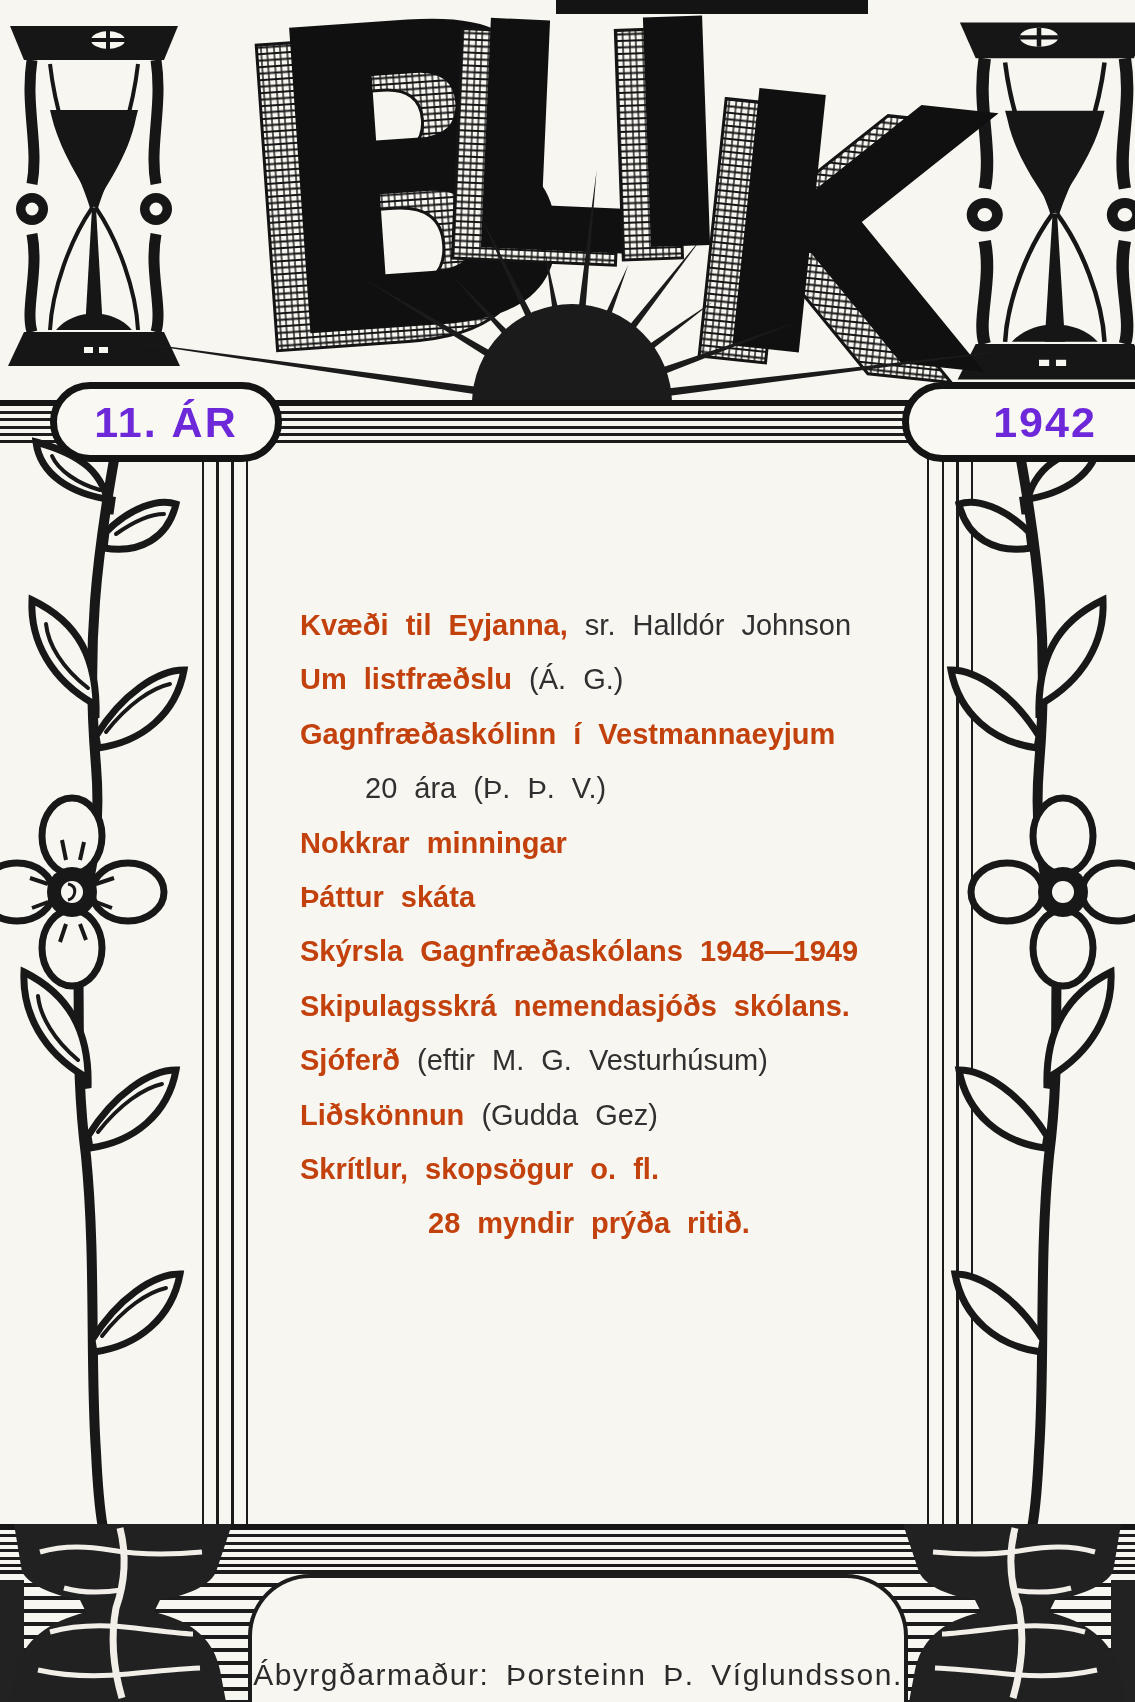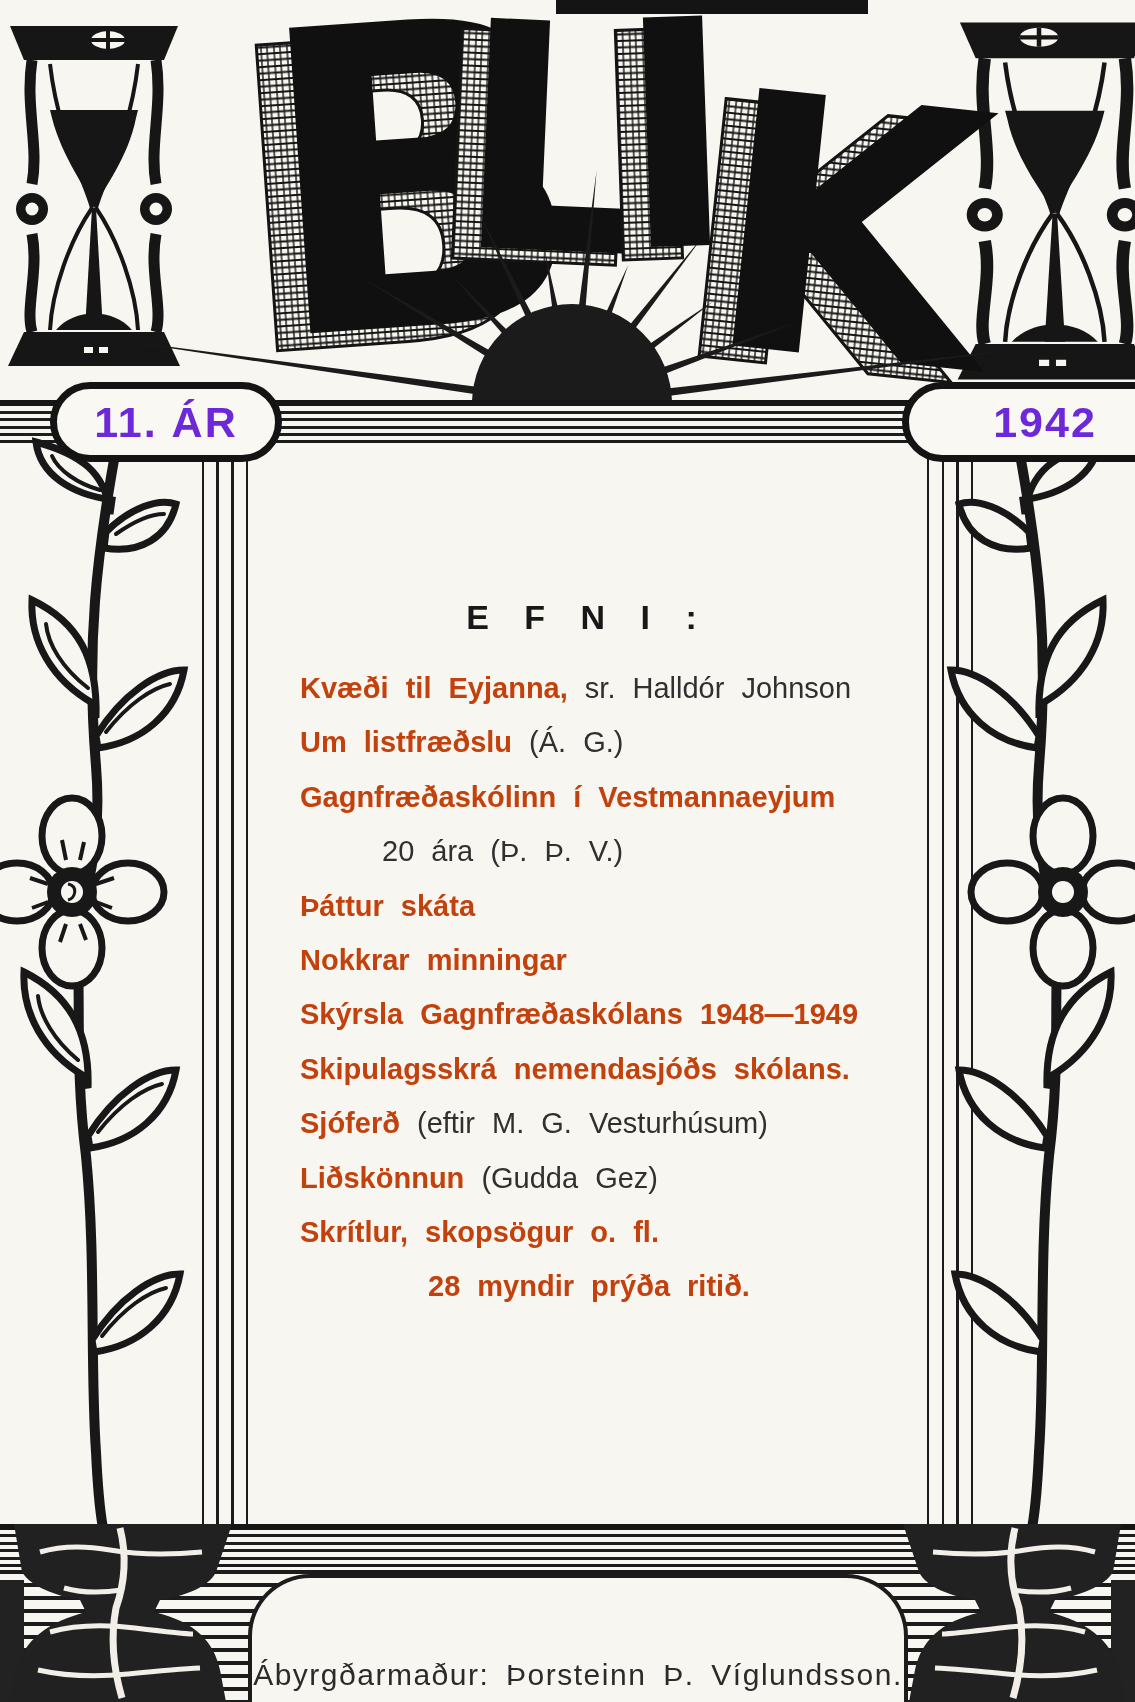--- a/index.html
+++ b/index.html
@@ -203,28 +203,27 @@
       <ellipse cx="72" cy="400" rx="30" ry="38" stroke-width="7"></ellipse>
       <ellipse cx="72" cy="512" rx="30" ry="38" stroke-width="7"></ellipse>
       <ellipse cx="17" cy="456" rx="36" ry="29" stroke-width="7"></ellipse>
       <ellipse cx="128" cy="456" rx="36" ry="29" stroke-width="7"></ellipse>
       <circle cx="72" cy="456" r="25" fill="#181818" stroke="none"></circle>
       <circle cx="72" cy="456" r="11" fill="#f8f6f1" stroke="none"></circle>
     </g>
   </svg>
 
   <div class="toc">
-    <div class="toc-heading">E F N I :</div>
     <div id="toc-list">
         <div class="toc-row"><span class="toc-bold">Kvæði til Eyjanna,</span> <span class="toc-reg">sr. Halldór Johnson</span></div>
         <div class="toc-row"><span class="toc-bold">Um listfræðslu</span> <span class="toc-reg">(Á. G.)</span></div>
         <div class="toc-row"><span class="toc-bold">Gagnfræðaskólinn í Vestmannaeyjum</span></div>
-        <div class="toc-row" style="margin-left: 82px;"><span class="toc-reg">20 ára (Þ. Þ. V.)</span></div>
+        <div class="toc-row" style="margin-left: 65px;"><span class="toc-reg">20 ára (Þ. Þ. V.)</span></div>
+        <div class="toc-row"><span class="toc-bold">Nokkrar minningar</span></div>
         <div class="toc-row"><span class="toc-bold">Þáttur skáta</span></div>
-        <div class="toc-row"><span class="toc-bold">Nokkrar minningar</span></div>
         <div class="toc-row"><span class="toc-bold">Skýrsla Gagnfræðaskólans 1948—1949</span></div>
         <div class="toc-row"><span class="toc-bold">Skipulagsskrá nemendasjóðs skólans.</span></div>
         <div class="toc-row"><span class="toc-bold">Sjóferð</span> <span class="toc-reg">(eftir M. G. Vesturhúsum)</span></div>
         <div class="toc-row"><span class="toc-bold">Liðskönnun</span> <span class="toc-reg">(Gudda Gez)</span></div>
         <div class="toc-row"><span class="toc-bold">Skrítlur, skopsögur o. fl.</span></div>
         <div class="toc-row" style="margin-left: 128px;"><span class="toc-bold">28 myndir prýða ritið.</span></div>
       </div>
   </div>
 
   <div class="band band-bottom"></div>

